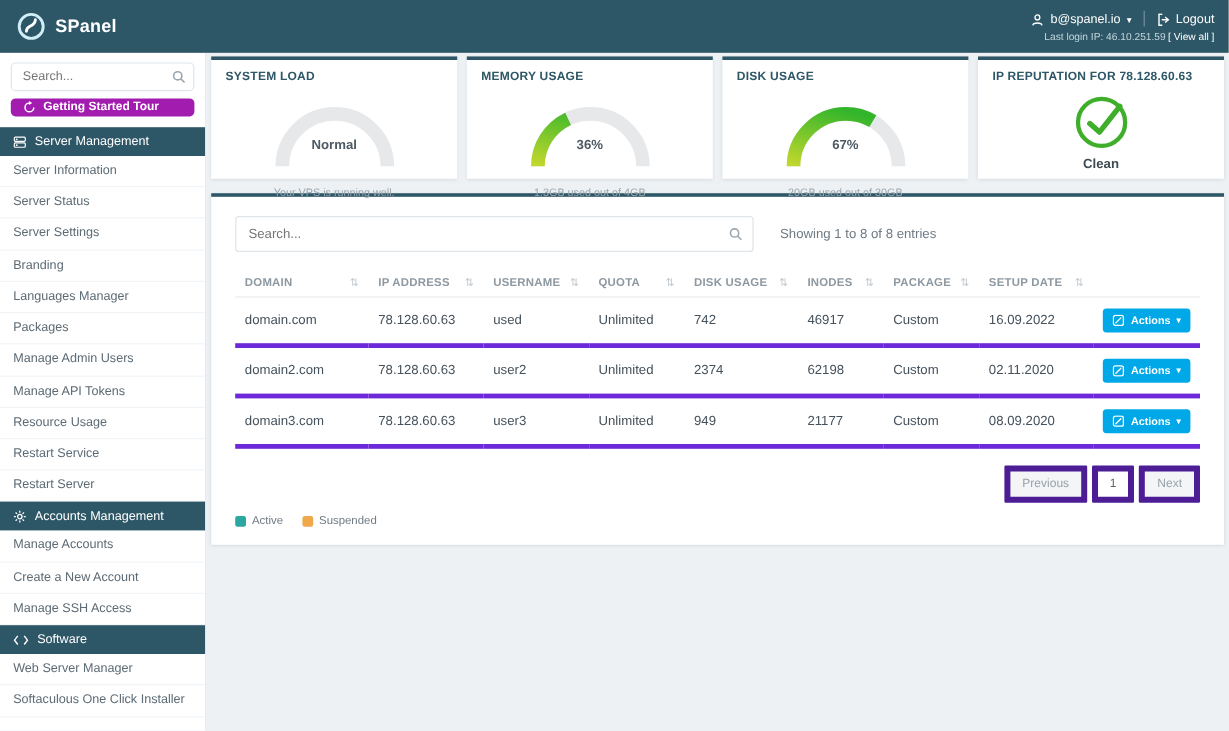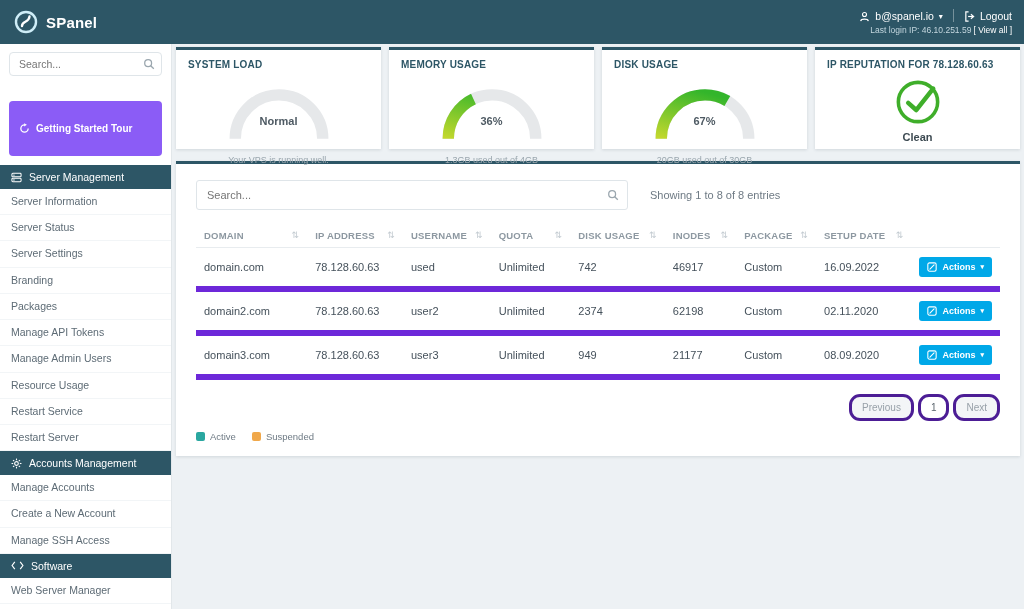--- a/index.html
+++ b/index.html
@@ -32,23 +32,23 @@
     display:flex; flex-direction:column; overflow:hidden;
   }
   .search-wrap { position:relative; margin:8px 9px 5px; }
   .search-wrap input {
     width:100%; height:24px; border:1px solid #dfe5e9; border-radius:4px;
     padding:0 24px 0 9px; font-size:10.5px; color:#555; outline:none;
     font-family:inherit;
   }
   .search-wrap .mag { position:absolute; right:7px; top:6px; }
   .tour-btn {
-    margin:20px 9px 9px; display:flex; align-items:center; gap:6px;
-    background:#8b5cf6; color:#fff; border:none; border-radius:4px;
-    padding:22px 10px; font-size:10px; font-weight:bold; cursor:pointer;
+    margin:1px 9px 9px; display:flex; align-items:center; gap:6px;
+    background:#a21caf; color:#fff; border:none; border-radius:4px;
+    padding:2px 10px; font-size:10px; font-weight:bold; cursor:pointer;
     font-family:inherit;
   }
   .side-section {
     background:#2d5666; color:#fff; display:flex; align-items:center; gap:7px;
     padding:6px 11px; font-size:10.5px; cursor:pointer;
   }
   .sec-icon { display:inline-flex; align-items:center; }
   .side-item {
     padding:5px 11px; font-size:10.5px; color:#5d6b75;
     border-bottom:1px solid #f2f5f7; cursor:pointer; line-height:1.45;
@@ -86,36 +86,36 @@
   .table-search .mag { position:absolute; right:9px; top:9px; }
   .showing { font-size:11px; color:#6e7a84; }
 
   table { width:100%; border-collapse:collapse; margin-top:14px; }
   th {
     text-align:left; font-size:9.5px; color:#8d98a1; font-weight:bold;
     text-transform:uppercase; letter-spacing:.2px; padding:6px 8px;
     border-bottom:1px solid #e8ecef; cursor:pointer;
   }
   th .sort { float:right; color:#c2cad0; font-size:9px; font-weight:normal; }
-  td { font-size:11px; color:#45515b; padding:9px 8px; border-bottom:6px solid #6d28d9; }
+  td { font-size:11px; color:#45515b; padding:9px 8px; border-bottom:4px solid #6d28d9; }
   th:nth-child(1){width:14%} th:nth-child(2){width:12%} th:nth-child(3){width:11%}
   th:nth-child(4){width:10%} th:nth-child(5){width:12%} th:nth-child(6){width:9%}
   th:nth-child(7){width:10%} th:nth-child(8){width:12%} th:nth-child(9){width:10%}
   .cell-actions { text-align:right; }
   .actions-btn {
     display:inline-flex; align-items:center; gap:5px; background:#00a8e8;
     border:none; border-radius:3px; color:#fff; font-size:9px; font-weight:bold;
     padding:5px 8px; cursor:pointer; font-family:inherit;
   }
   .actions-btn .caret { font-size:7px; }
 
   .pagination { display:flex; justify-content:flex-end; gap:4px; margin-top:14px; }
   .pg {
-    font-family:inherit; font-size:10px; padding:5px 10px; border:3px solid #4c1d95;
-    background:#f3f5f7; color:#98a1a9; border-radius:11px; cursor:pointer;text-align:right;
+    font-family:inherit; font-size:10px; padding:5px 10px; border:5px solid #4c1d95;
+    background:#f3f5f7; color:#98a1a9; border-radius:1px; cursor:pointer;text-align:right;
   }
   .pg-page { background:#fff; color:#5c666e; }
 
   .legend { display:flex; gap:16px; margin-top:10px; align-items:center; }
   .legend-item { display:flex; align-items:center; gap:5px; font-size:9.5px; color:#6e7a84; }
   .legend-swatch { width:9px; height:9px; border-radius:2px; display:inline-block; }
 </style>
 </head>
 <body>
 
@@ -188,23 +188,24 @@
             <circle cx="3.2" cy="3.4" r="0.8" fill="#fff"></circle>
             <circle cx="3.2" cy="8.7" r="0.8" fill="#fff"></circle>
           </svg>
         </span>
         <span>Server Management</span>
       </div>
       <div class="side-item">Server Information</div>
       <div class="side-item">Server Status</div>
       <div class="side-item">Server Settings</div>
       <div class="side-item">Branding</div>
+      <div class="side-item">Languages Manager</div>
       <div class="side-item">Packages</div>
+      <div class="side-item">Manage Admin Users</div>
       <div class="side-item">Manage API Tokens</div>
-      <div class="side-item">Manage Admin Users</div>
       <div class="side-item">Resource Usage</div>
       <div class="side-item">Restart Service</div>
       <div class="side-item">Restart Server</div>
       <div class="side-section">
         <span class="sec-icon">
           <svg viewBox="0 0 12 12" width="11" height="11">
             <circle cx="6" cy="6" r="2" fill="none" stroke="#fff" stroke-width="1.2"></circle>
             <g stroke="#fff" stroke-width="1.2">
               <line x1="6" y1="0.6" x2="6" y2="2.4"></line>
               <line x1="6" y1="9.6" x2="6" y2="11.4"></line>

